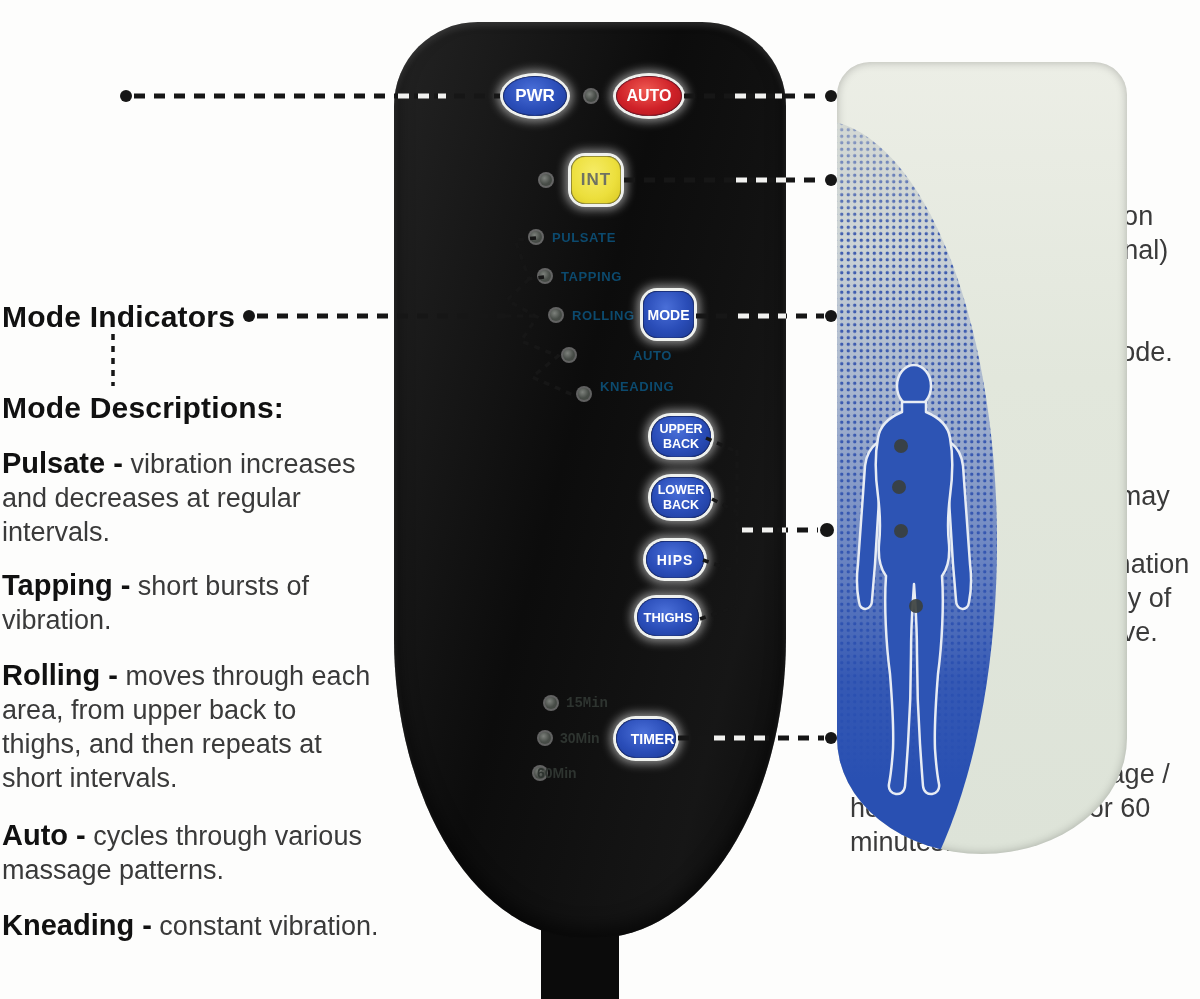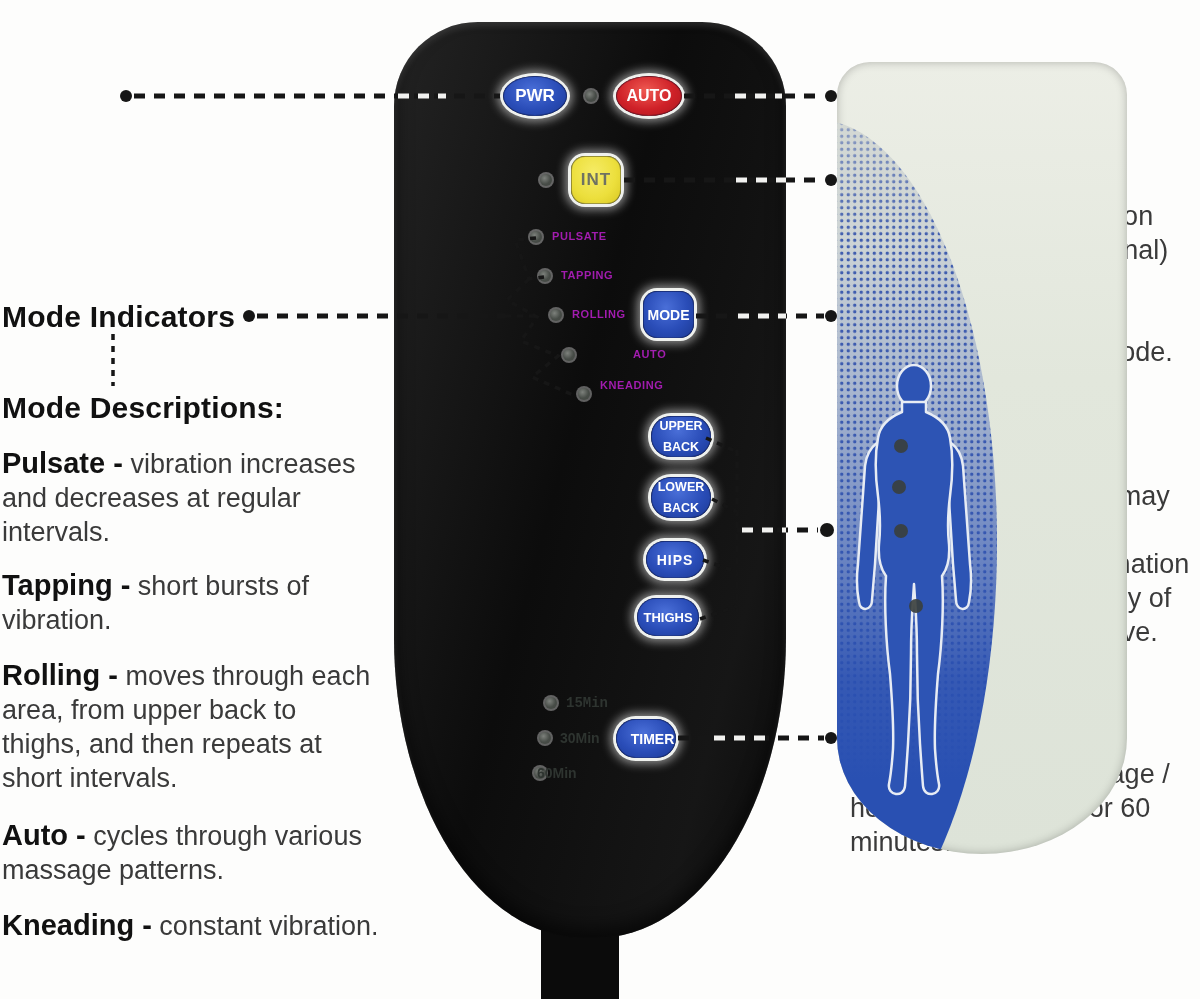--- a/index.html
+++ b/index.html
@@ -56,23 +56,23 @@
   .btn-red   { background:radial-gradient(ellipse at 45% 35%, #ef5a52 0%, #cf2128 55%, #a8161c 100%); }
   .btn-yellow{ background:radial-gradient(ellipse at 45% 35%, #f6ec67 0%, #ecdf3c 60%, #d9c824 100%); color:#6f7262; }
   .oval { border-radius:50%; }
   .rsq  { border-radius:14px; }
   .pill { border-radius:20px; }
   .led {
     position:absolute; width:12px; height:12px; border-radius:50%;
     background:radial-gradient(circle at 38% 35%, #7d817c 0%, #474c47 55%, #33373300 130%);
     background-color:#40443f; box-shadow:0 0 0 2px rgba(255,255,255,.35);
   }
-  .mode-label { position:absolute; font-size:11px; font-weight:700; color:#a21caf; letter-spacing:.6px; }
+  .mode-label { position:absolute; font-size:13px; font-weight:700; color:#0c4a6e; letter-spacing:.6px; }
   .min-label  { position:absolute; font-size:14px; font-weight:600; color:#2e3430; }
-  .two-line span { display:block; width:100%; line-height:21px; }
+  .two-line span { display:block; width:100%; line-height:15px; }
 
   .leaders { position:absolute; left:0; top:0; width:1200px; height:999px; pointer-events:none; }
 </style>
 </head>
 <body>
 
 <div class="ann" style="left:4px; top:76px; width:340px;">
 </div>
 
 <div class="ann" style="left:2px; top:300px;">

